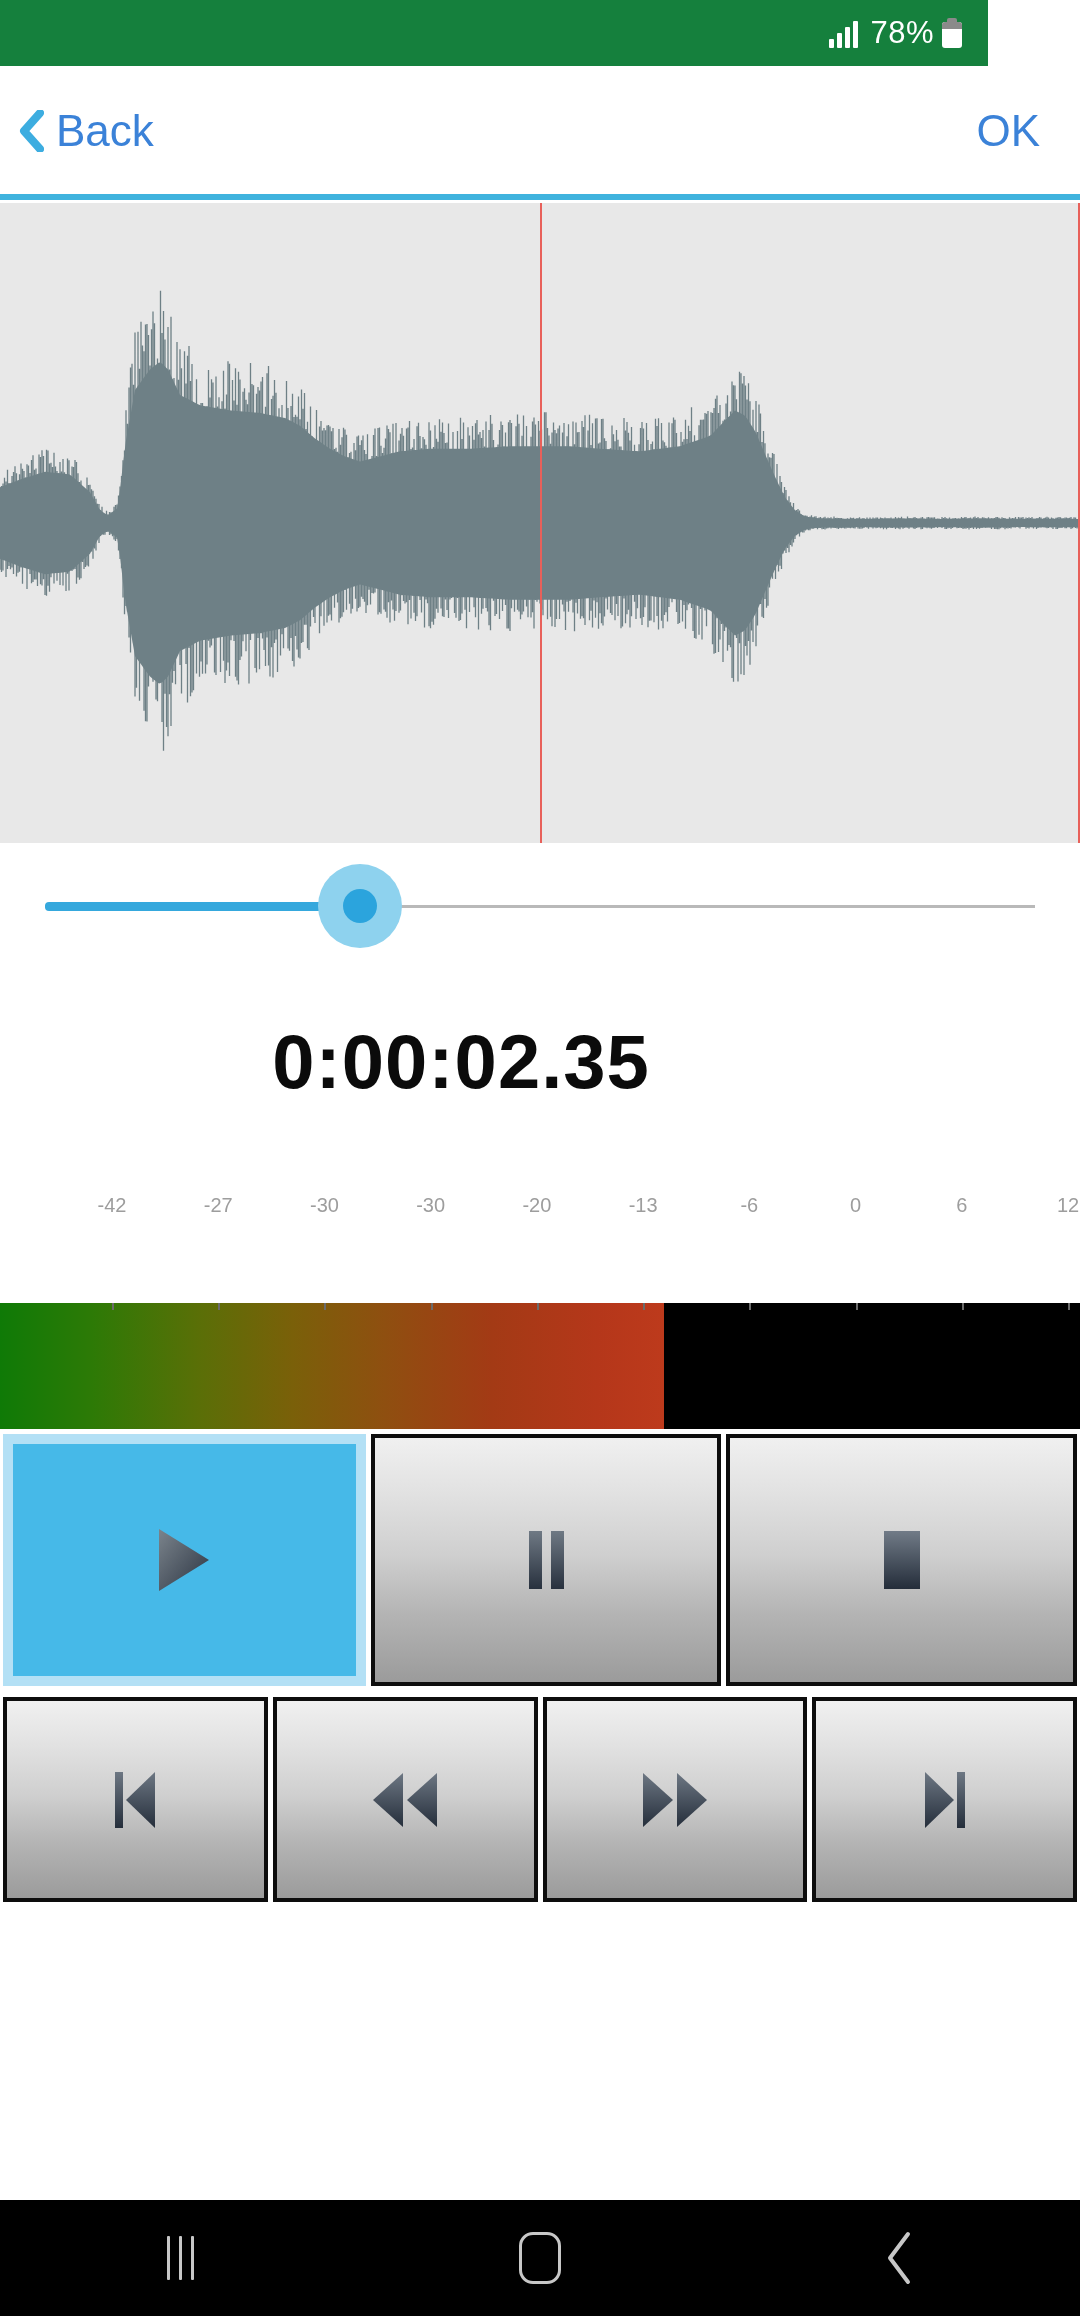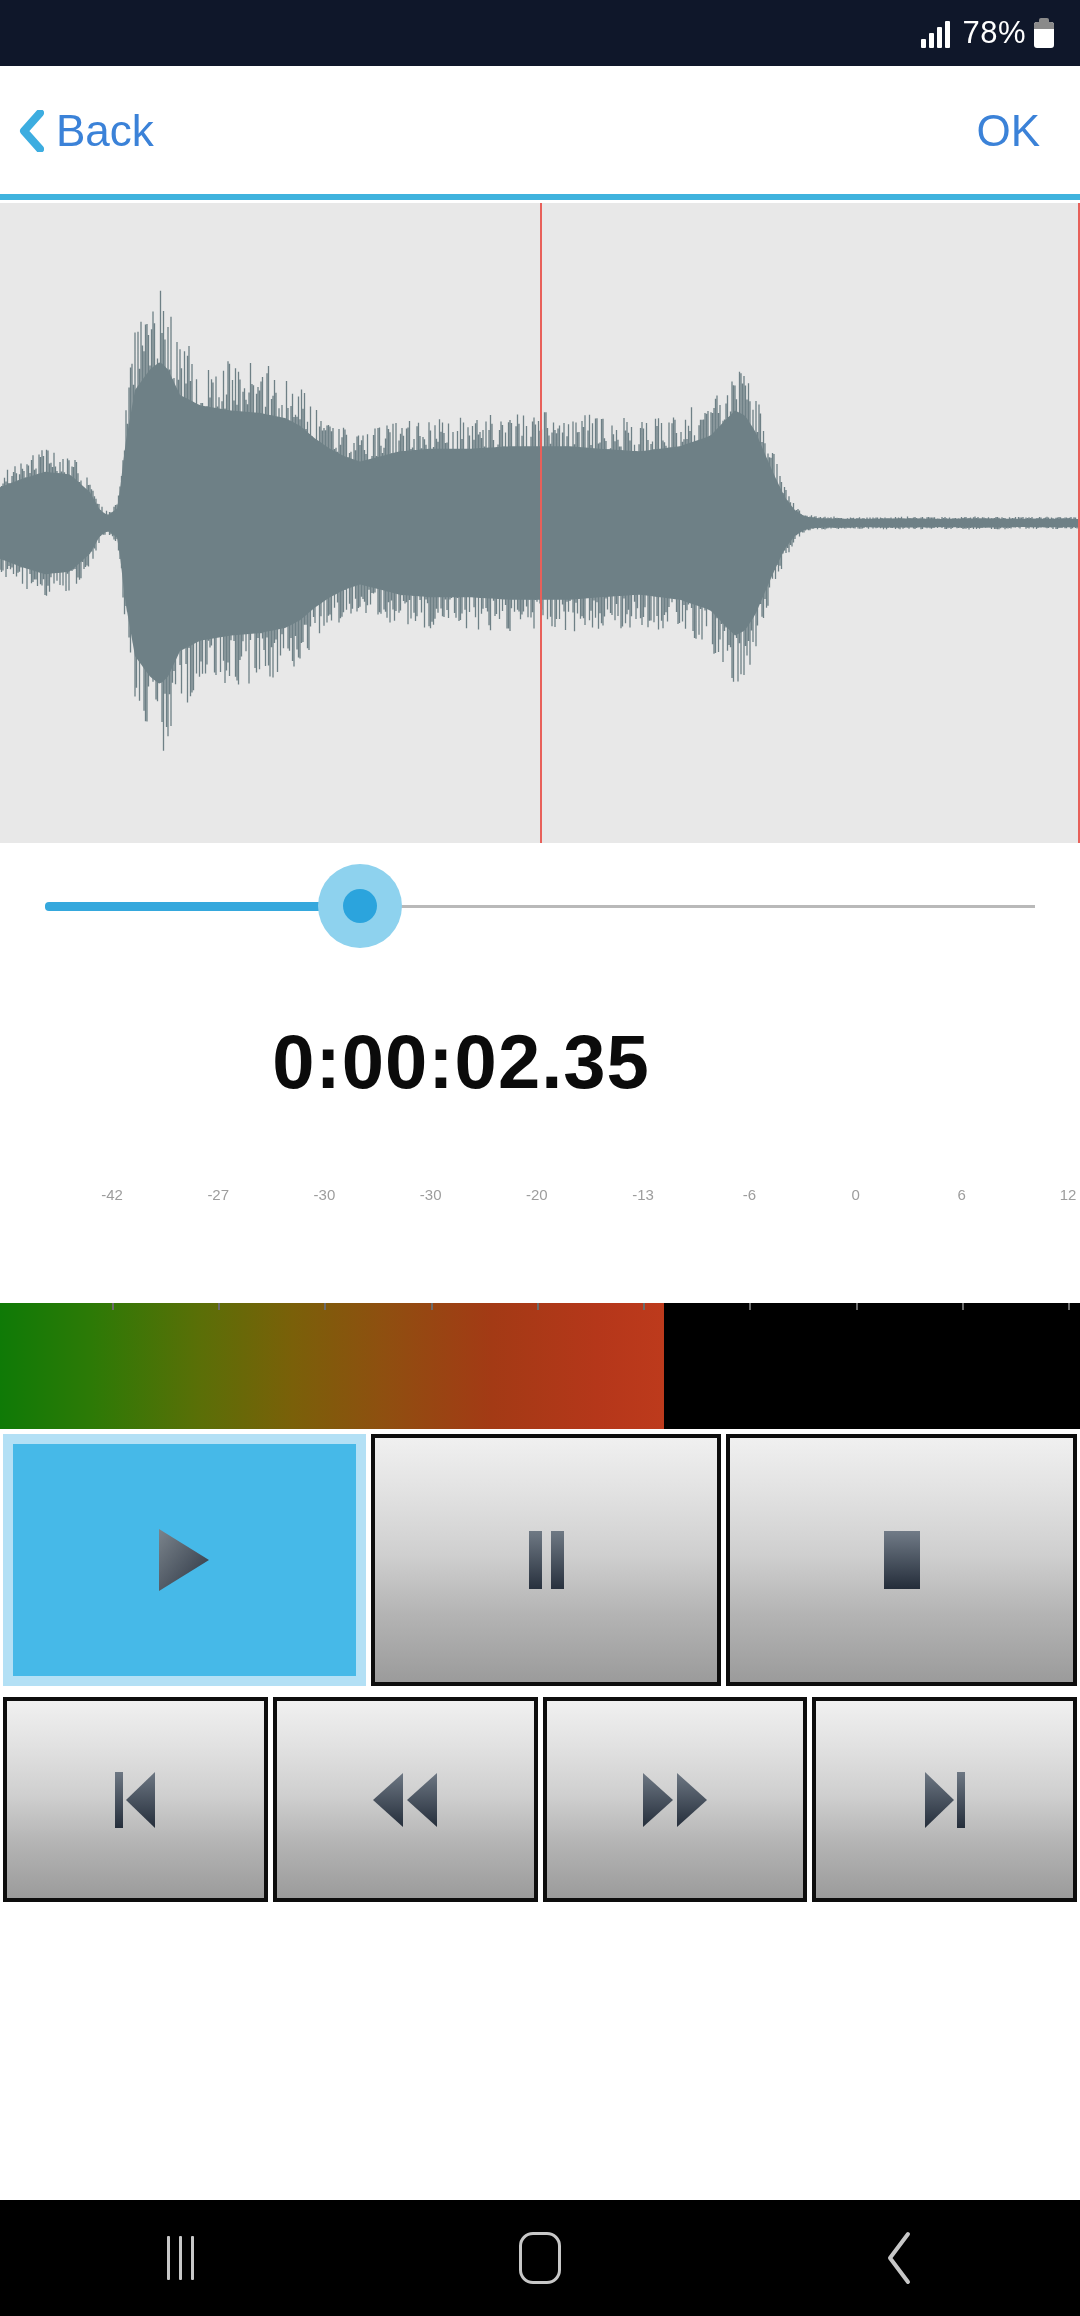--- a/index.html
+++ b/index.html
@@ -6,22 +6,22 @@
   html, body {
     width:1080px; height:2316px;
     background:#ffffff;
     font-family:"Liberation Sans", sans-serif;
     overflow:hidden;
   }
   #screen { position:relative; width:1080px; height:2316px; background:#fff; }
 
   
   .status-bar {
-    position:absolute; top:0; left:0; width:1080px; height:66px;
-    background:#0f172a; display:flex; align-items:center; justify-content:flex-end;
+    position:absolute; top:0; left:0; width:988px; height:66px;
+    background:#15803d; display:flex; align-items:center; justify-content:flex-end;
     padding-right:26px;
   }
   .signal-icon { display:flex; align-items:flex-end; gap:3px; height:30px; margin-right:12px; }
   .signal-icon i { display:block; width:5px; background:#fff; border-radius:1px; }
   .signal-icon i:nth-child(1){ height:9px; }
   .signal-icon i:nth-child(2){ height:15px; }
   .signal-icon i:nth-child(3){ height:21px; }
   .signal-icon i:nth-child(4){ height:27px; }
   .batt-pct { color:#fff; font-size:31px; letter-spacing:.5px; margin-right:8px; }
   .batt-icon { position:relative; width:20px; height:30px; }
@@ -85,22 +85,22 @@
   .timer {
     position:absolute; top:1018px; left:0; width:922px; text-align:center;
     font-size:76px; font-weight:bold; color:#0b0b0b; letter-spacing:1px;
   }
 
   
   .db-scale {
     position:absolute; top:1178px; left:0; width:1080px; height:40px;
   }
   .db-tick {
-    position:absolute; top:8px; transform:translateX(-50%);
-    font-size:15px; color:#9d9d9d;
+    position:absolute; top:16px; transform:translateX(-50%);
+    font-size:20px; color:#9d9d9d;
   }
 
   
   .vu-wrap {
     position:absolute; top:1303px; left:0; width:1080px; height:126px; background:#000;
   }
   .vu-fill {
     position:absolute; top:0; left:0; height:126px;
     background:linear-gradient(to right,#0f7a06 0%,#2d7a06 14%,#5a6f07 30%,#7a6009 44%,#8f4f10 58%,#a33a15 74%,#b5371a 90%,#bd3a1c 100%);
   }

